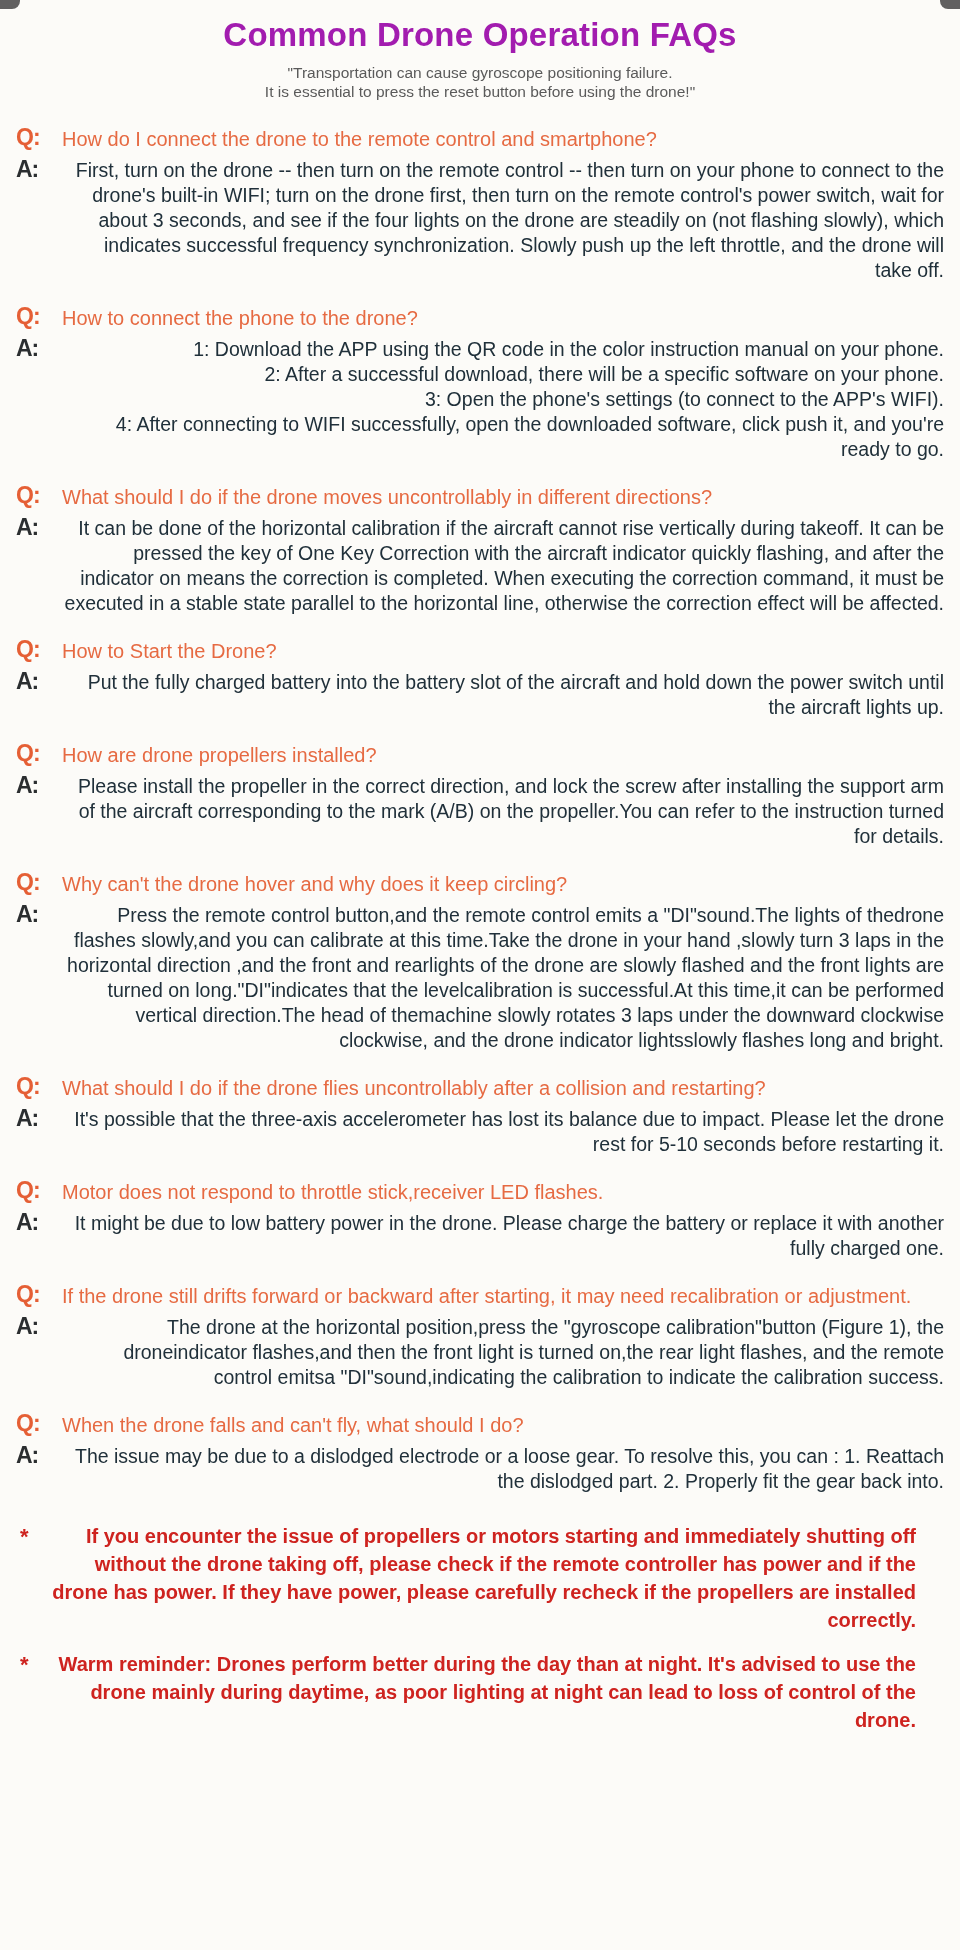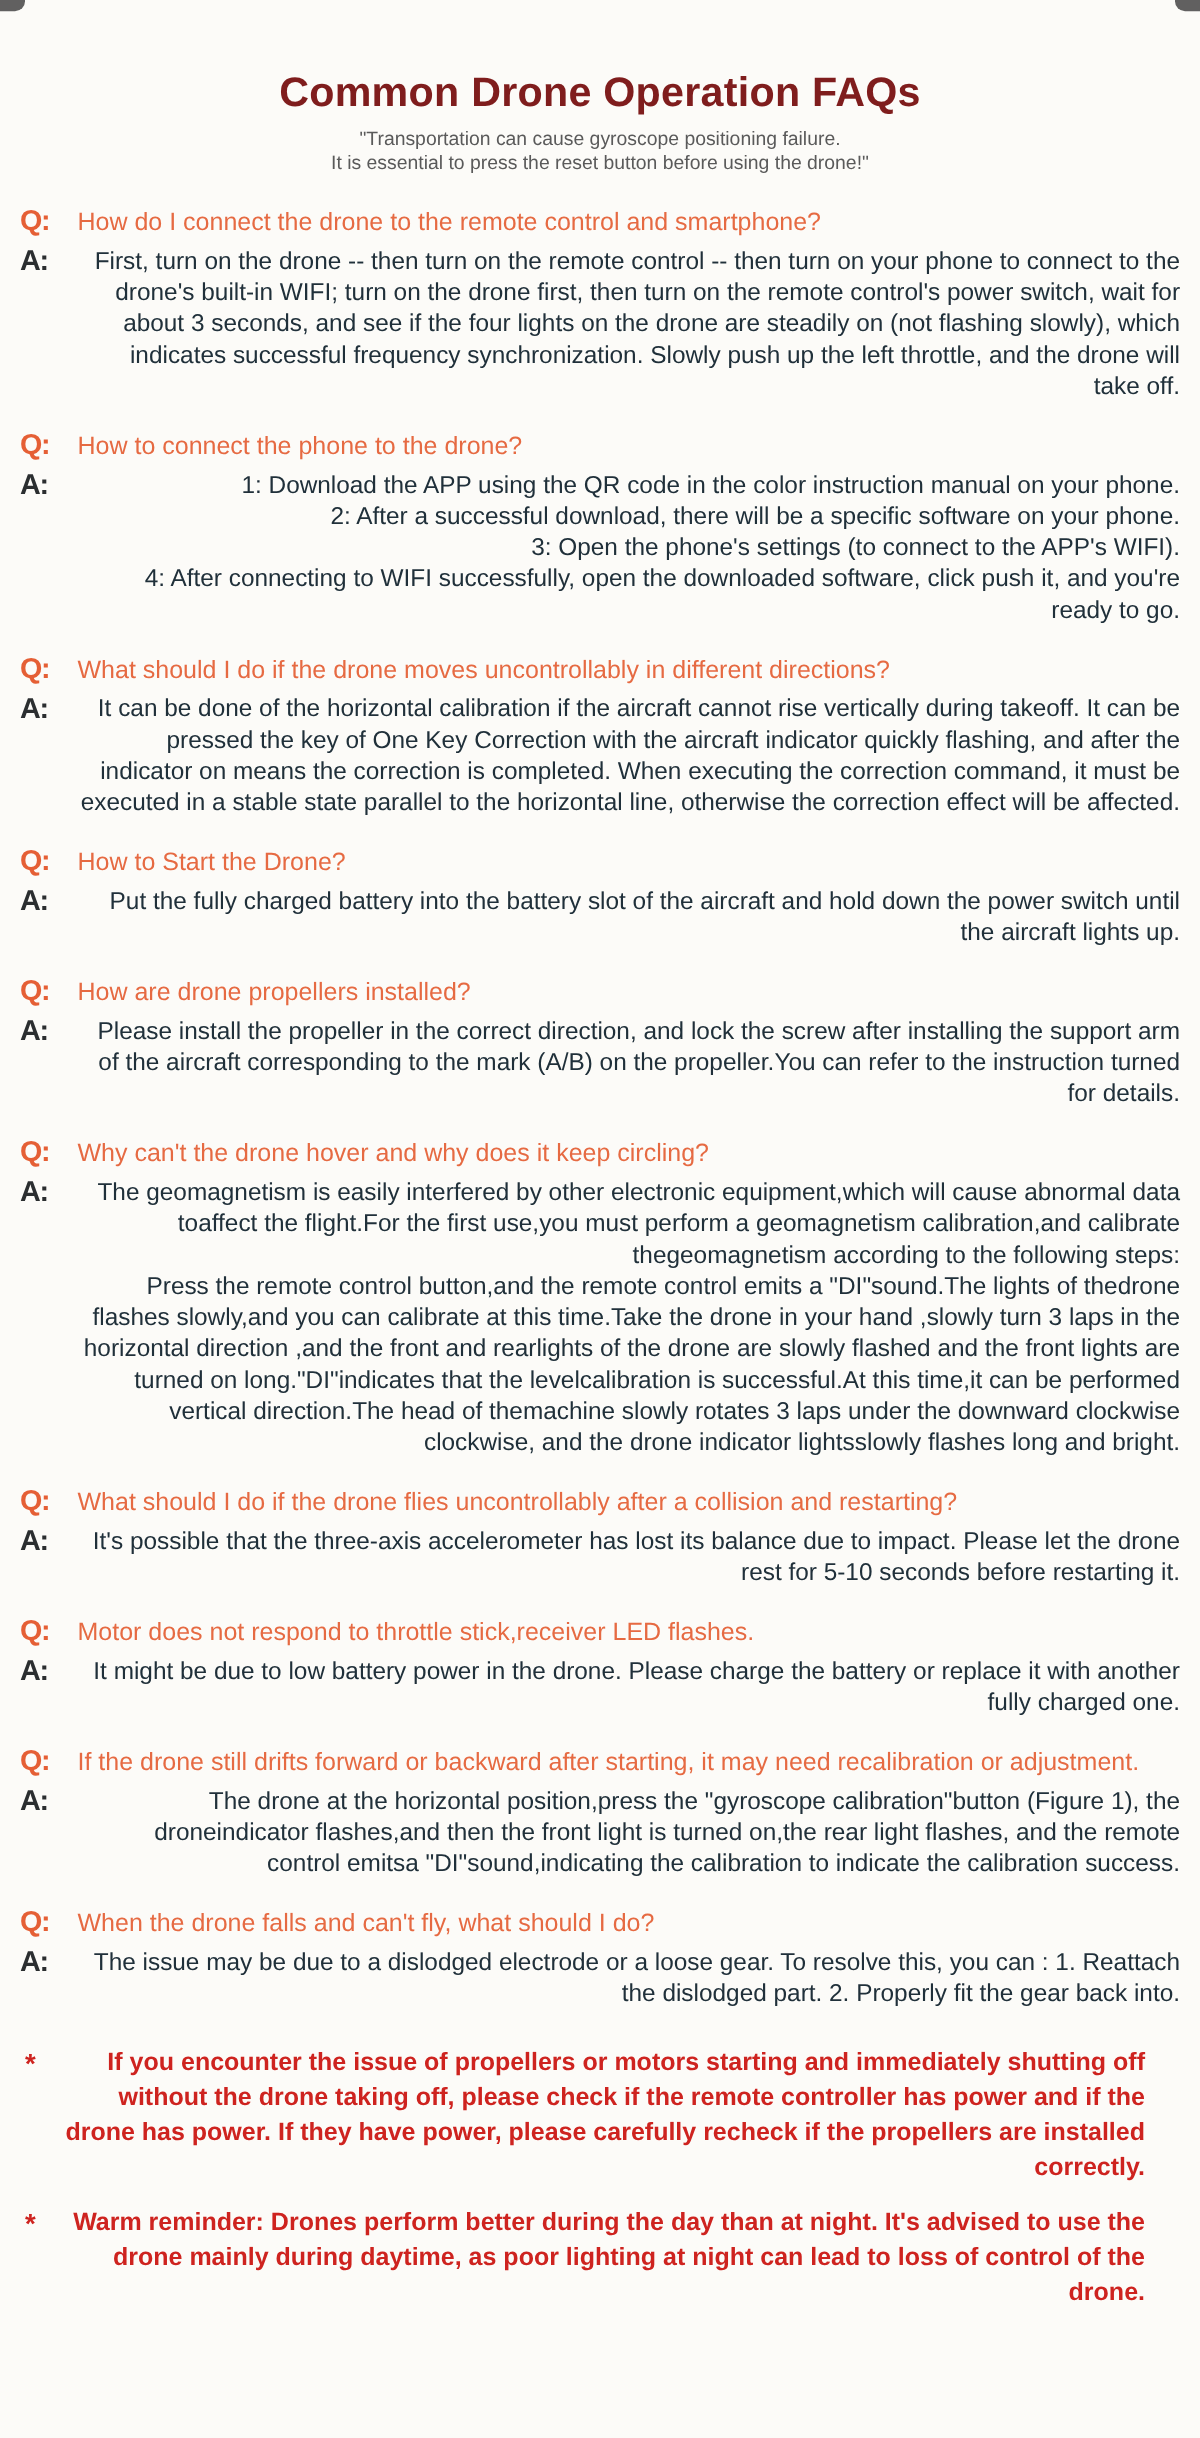--- a/index.html
+++ b/index.html
@@ -14,23 +14,22 @@
   .corner { position: absolute; background: #3a3a3a; opacity: .8; border-radius: 3px; }
   .corner.tl { top: 0; left: 0; width: 20px; height: 9px; border-radius: 0 0 8px 0; }
   .corner.tr { top: 0; right: 0; width: 20px; height: 9px; border-radius: 0 0 0 8px; }
 
   .page { padding: 16px 16px 0 16px; }
 
   .title {
     text-align: center;
     font-size: 33px;
     font-weight: bold;
-    color: #7f1d1d;
+    color: #a21caf;
     letter-spacing: 0.2px;
-    margin-top: 39px;
   }
   .subtitle {
     margin-top: 9px;
     text-align: center;
     font-size: 15.5px;
     line-height: 19px;
     color: #5a5a5a;
   }
 
   .faq-list { margin-top: 24px; }
@@ -175,21 +174,20 @@
       </div>
 
       <div class="faq">
         <div class="row">
           <span class="marker q-marker">Q:</span>
           <span class="q-text">Why can't the drone hover and why does it keep circling?</span>
         </div>
         <div class="row a-row">
           <span class="marker a-marker">A:</span>
           <div class="a-body">
-            <div class="ans-par">The geomagnetism is easily interfered by other electronic equipment,which will cause abnormal data toaffect the flight.For the first use,you must perform a geomagnetism calibration,and calibrate thegeomagnetism according to the following steps:</div>
             <div class="ans-par">Press the remote control button,and the remote control emits a "DI"sound.The lights of thedrone flashes slowly,and you can calibrate at this time.Take the drone in your hand ,slowly turn 3 laps in the horizontal direction ,and the front and rearlights of the drone are slowly flashed and the front lights are turned on long."DI"indicates that the levelcalibration is successful.At this time,it can be performed vertical direction.The head of themachine slowly rotates 3 laps under the downward clockwise clockwise, and the drone indicator lightsslowly flashes long and bright.</div>
           </div>
         </div>
       </div>
 
       <div class="faq">
         <div class="row">
           <span class="marker q-marker">Q:</span>
           <span class="q-text">What should I do if the drone flies uncontrollably after a collision and restarting?</span>
         </div>

